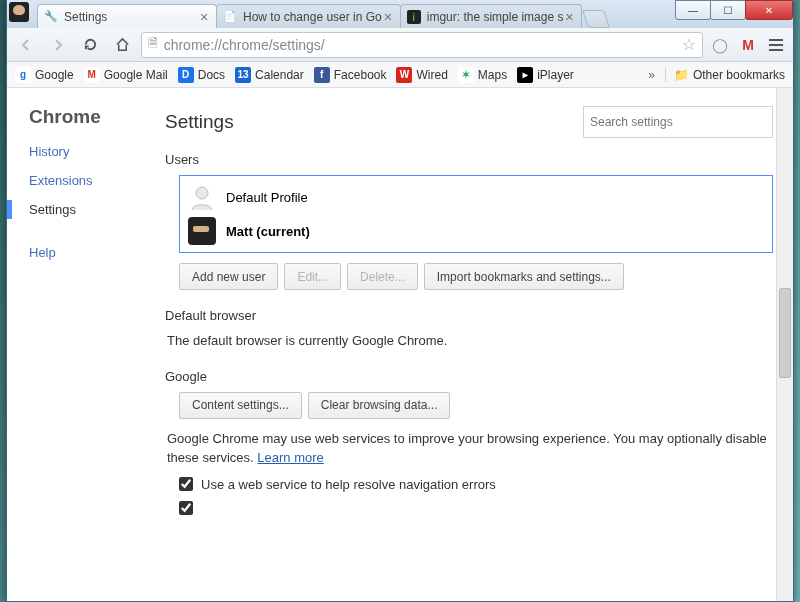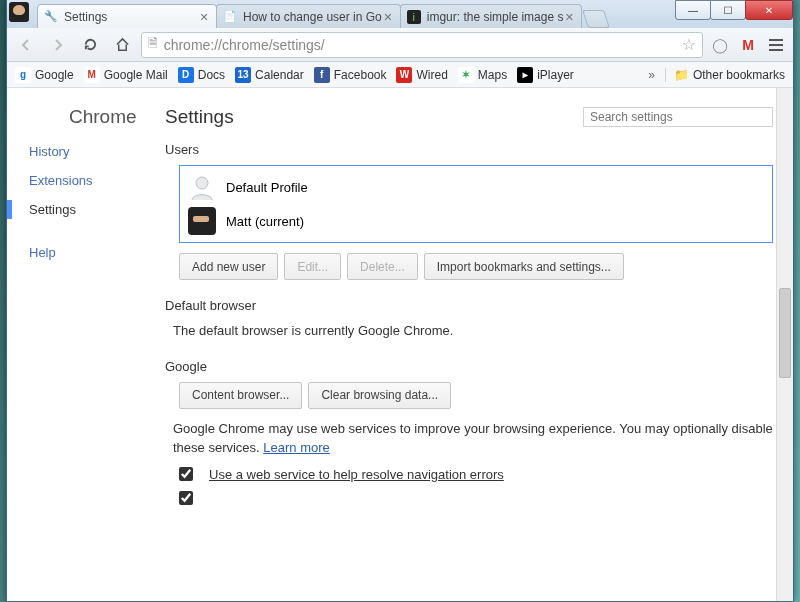--- a/index.html
+++ b/index.html
@@ -99,55 +99,55 @@
   .otherbm { display:flex; align-items:center; gap:4px; padding-left:8px; border-left:1px solid #d0d4d8; white-space:nowrap; }
 
   
   .content {
     position:absolute; left:0; right:0; top:88px; bottom:0;
     background:#fff; display:flex;
   }
   .sidebar {
     width: 150px; padding: 18px 0 0 22px;
   }
-  .sidebar h1 { font-size:19px; font-weight:400; color:#555; margin-bottom:16px;margin-left:40px;}
+  .sidebar h1 { font-size:19px; font-weight:700; color:#555; margin-bottom:16px;}
   .sideitem { font-size:13px; color:#476eb8; margin-bottom:14px; cursor:pointer; }
   .sideitem.active { color:#333; position:relative; }
   .sideitem.active::before {
     content:''; position:absolute; left:-22px; top:-2px; bottom:-2px; width:5px; background:#4d90fe;
   }
   .sidegap { height: 14px; }
   .main {
     flex:1; padding: 18px 20px 0 8px; overflow:hidden; position:relative;
   }
   .hdr { display:flex; align-items:center; margin-bottom:14px;}
   .hdr h1 { font-size:19px; font-weight:400; color:#333; }
   .searchset {
-    margin-left:auto; width:190px; height:20px;
+    margin-left:auto; width:190px; height:32px;
     border:1px solid #cfd3d7; padding:0 6px; font-size:12px; color:#999; font-family:inherit; outline:none;
   }
   .sect { margin-bottom: 18px; }
   .sect > .stitle { font-size:13px; color:#333; margin-bottom:8px; }
   .userbox {
     border:1px solid #4d90fe; padding:4px 0; margin: 0 0 10px 14px;
   }
   .urow { display:flex; align-items:center; height:34px; padding:0 8px; font-size:13px; }
   .urow .uicon { width:28px; height:28px; margin-right:10px; border-radius:3px; display:flex; align-items:center; justify-content:center; }
-  .urow.current { font-weight:normal; }
+  .urow.current { font-weight:bold; }
   .btnrow { display:flex; gap:6px; margin-left:14px; }
   .btn {
     height:27px; padding:0 12px; font-size:12px;
     background:linear-gradient(#f9f9f9,#ededed);
     border:1px solid #c3c6c9; border-radius:2px; color:#444;
     display:flex; align-items:center;
   }
   .btn.disabled { color:#b3b3b3; }
-  .body13 { font-size:13px; color:#333; margin-left:8px; line-height:1.5; }
+  .body13 { font-size:13px; color:#333; margin-left:2px; line-height:1.5; }
   .body13 a { color:#2a5db0; text-decoration:underline; }
-  .chk { display:flex; align-items:center; gap:16px; margin:9px 0 0 14px; font-size:13px; color:#333;text-decoration:underline;}
+  .chk { display:flex; align-items:center; gap:8px; margin:9px 0 0 14px; font-size:13px; color:#333;}
   .chk input { width:14px; height:14px; accent-color:#333; }
 
   .scrolltrack {
     position:absolute; right:0; top:0; bottom:0; width:17px;
     background:#f0f0f0; border-left:1px solid #dcdcdc;
   }
   .scrollthumb {
     position:absolute; left:2px; right:2px; top:200px; height:90px;
     background:#cdcdcd; border:1px solid #b8b8b8; border-radius:2px;
   }
@@ -308,21 +308,21 @@
       </div>
 
       <div class="sect">
         <div class="stitle">Default browser</div>
         <div class="body13">The default browser is currently Google Chrome.</div>
       </div>
 
       <div class="sect">
         <div class="stitle">Google</div>
         <div class="btnrow" style="margin-bottom:10px">
-          <div class="btn">Content browser...</div>
+          <div class="btn">Content settings...</div>
           <div class="btn">Clear browsing data...</div>
         </div>
         <div class="body13">
           <span>Google Chrome may use web services to improve your browsing experience. You may optionally disable these services. </span><a href="#">Learn more</a>
         </div>
         <label class="chk">
           <input type="checkbox" checked="" style="">
           <span>Use a web service to help resolve navigation errors</span>
         </label>
         <label class="chk">

